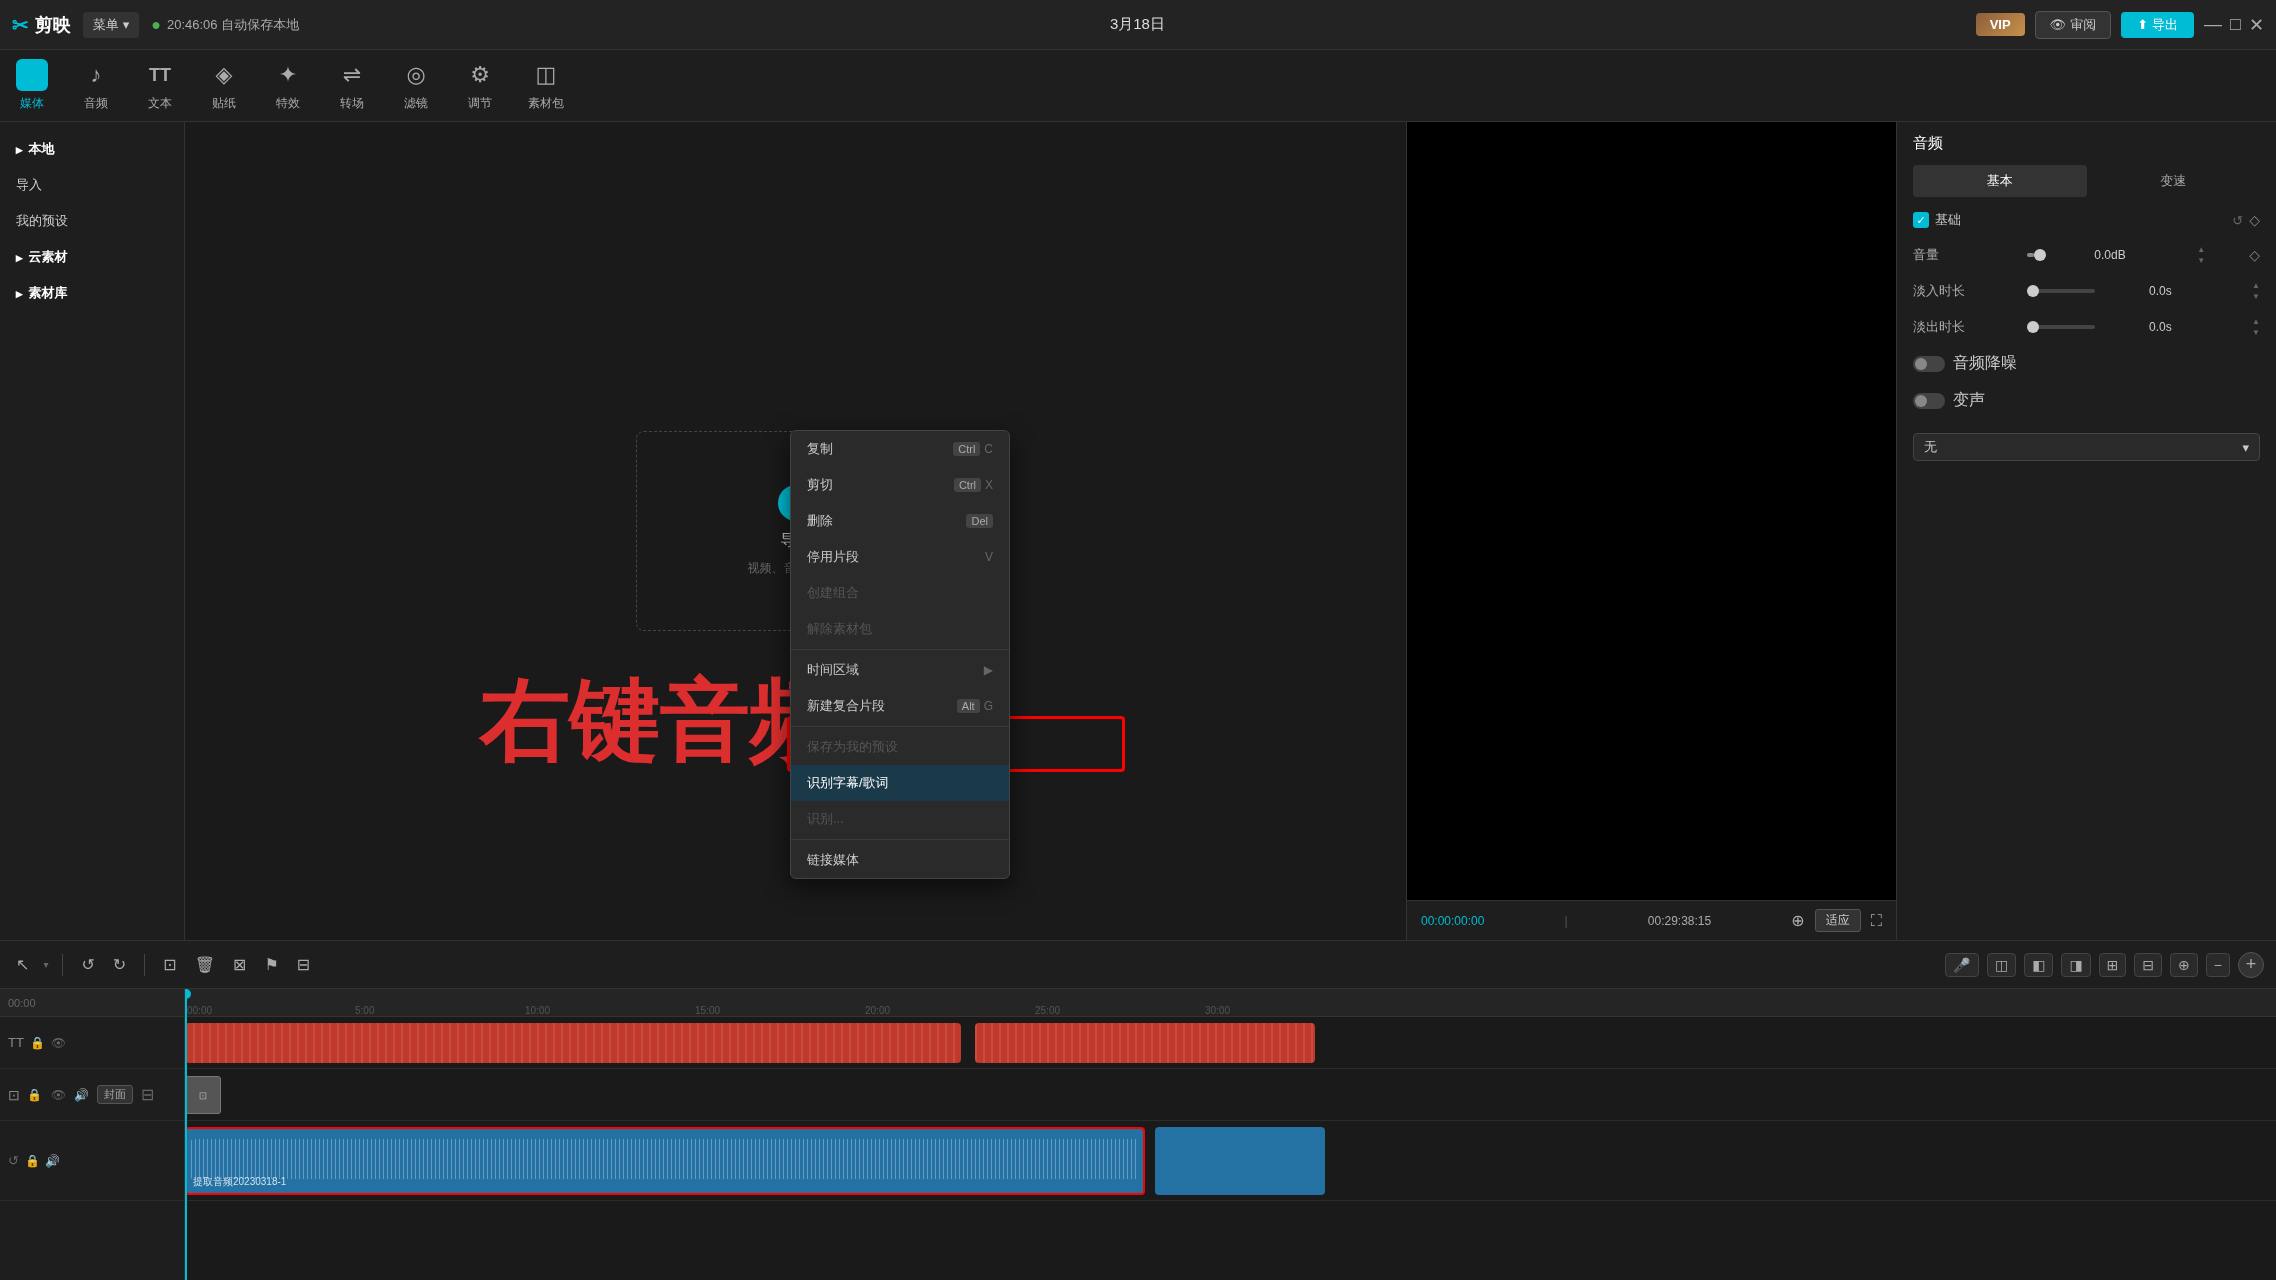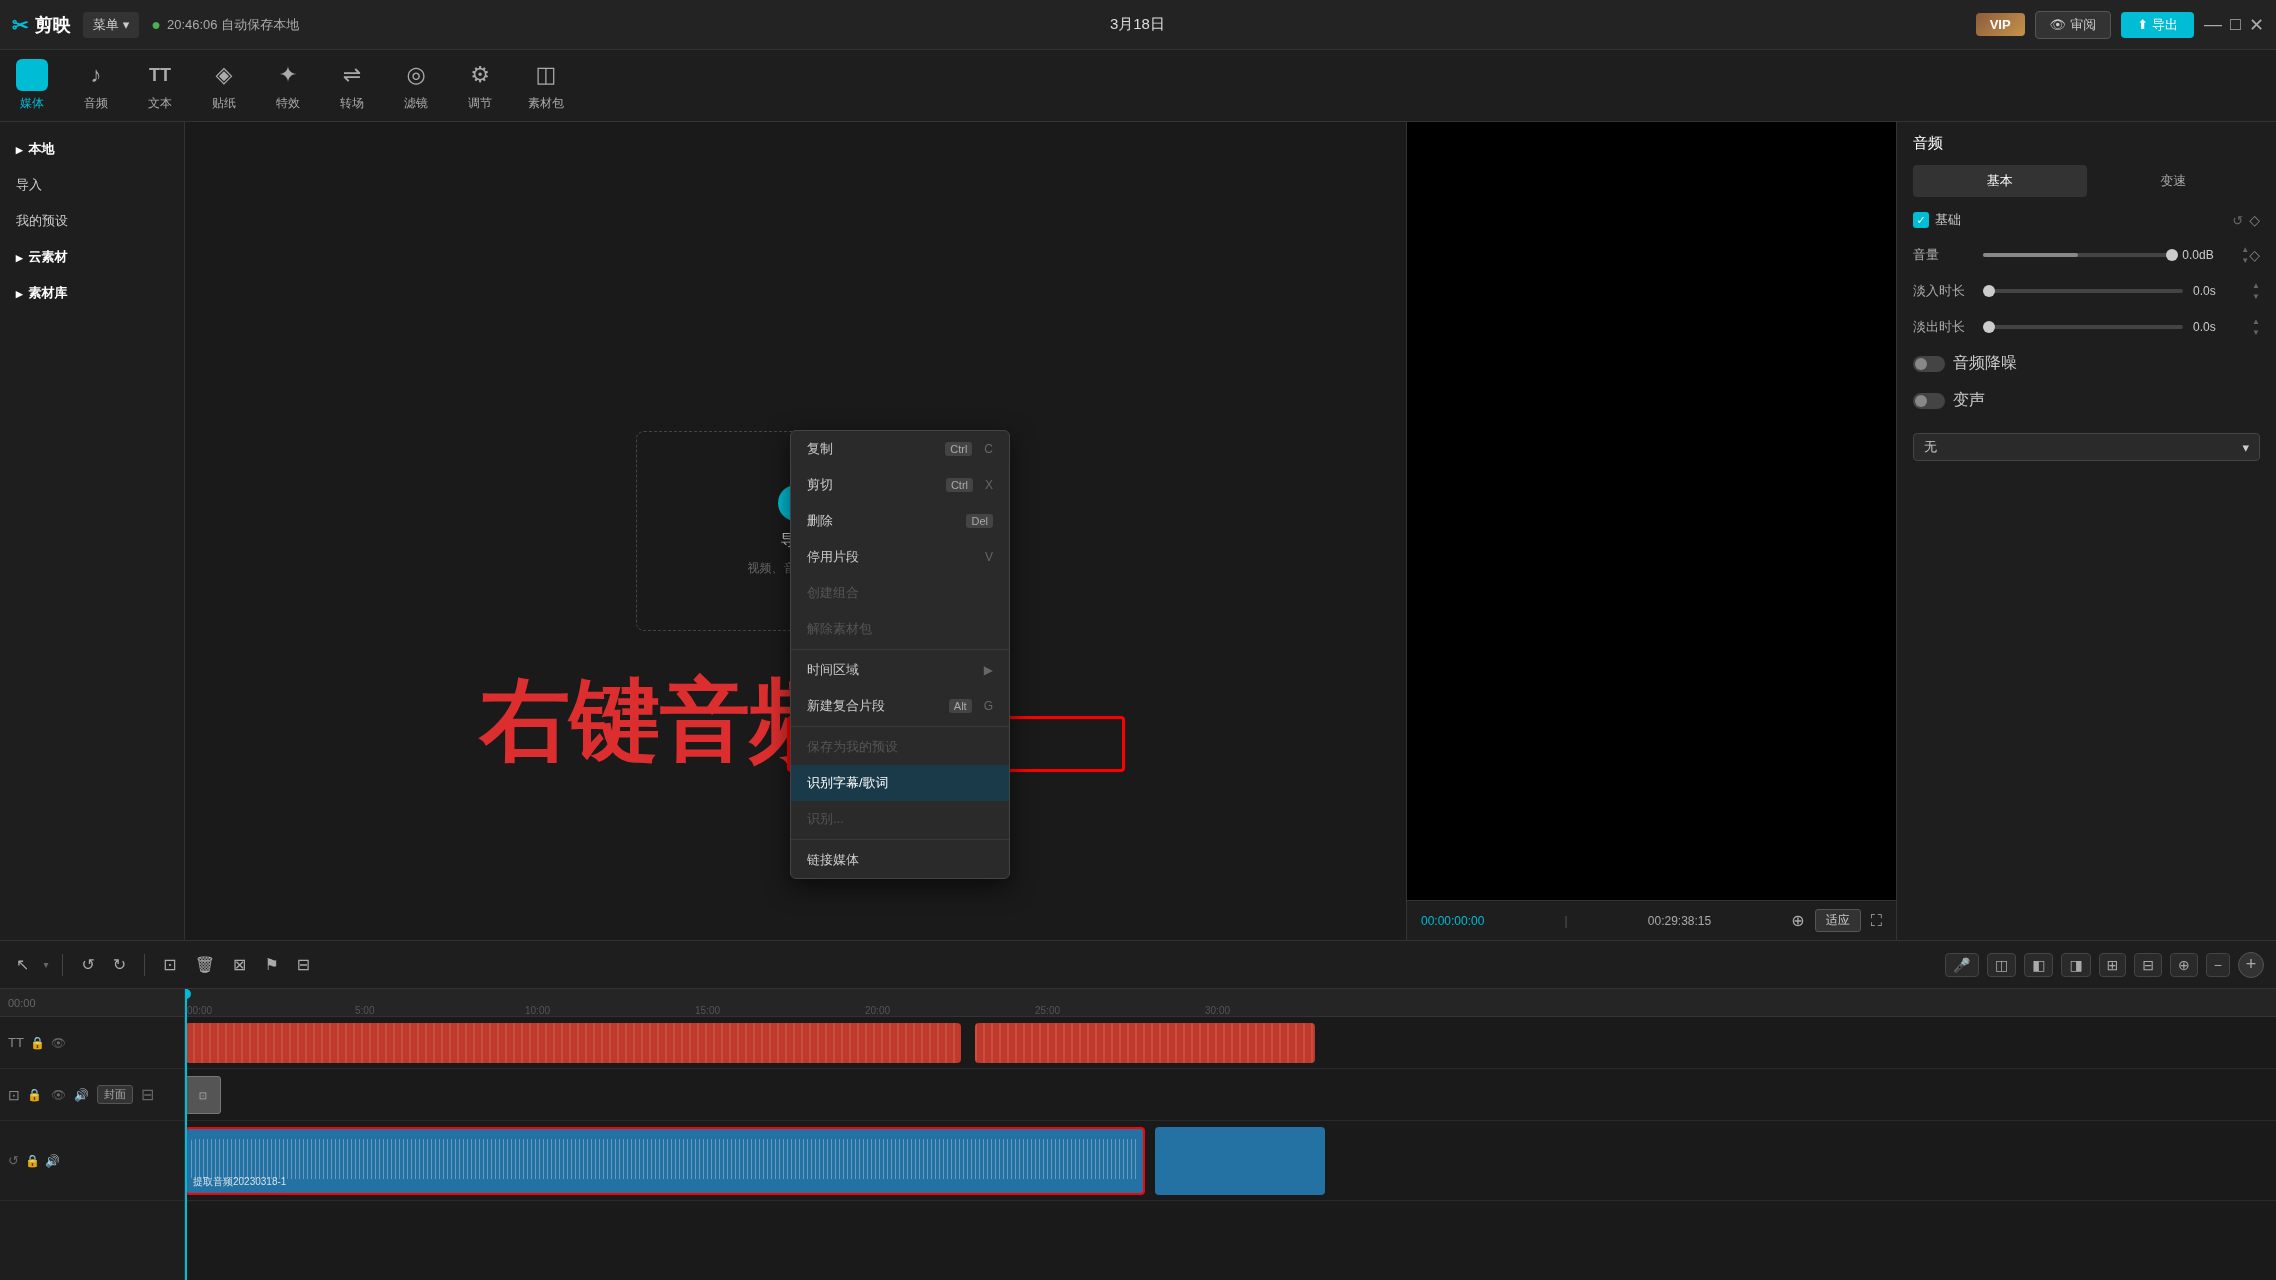--- a/index.html
+++ b/index.html
@@ -279,20 +279,21 @@
       border-radius: 3px;
       display: flex; align-items: center; justify-content: center;
       color: #fff; font-size: 11px;
     }
     .rp-row {
       display: flex;
       align-items: center;
       justify-content: space-between;
       font-size: 13px;
       color: #aaa;
+      gap: 44px;
     }
     .rp-row-label { color: #aaa; min-width: 60px; }
     .rp-slider-wrap {
       flex: 1;
       margin: 0 10px;
       height: 4px;
       background: #444;
       border-radius: 2px;
       position: relative;
     }
@@ -527,21 +528,21 @@
       padding: 9px 16px;
       font-size: 13px;
       color: #ccc;
       cursor: pointer;
     }
     .ctx-item.disabled { color: #555; cursor: default; }
     .ctx-item.highlighted { background: #1a3a4a; color: #fff; }
     .ctx-shortcut {
       display: flex;
       align-items: flex-end;
-      gap: 12px;
+      gap: 4px;
       color: #666;
       font-size: 12px;
     }
     .ctx-kbd {
       background: #444;
       border-radius: 3px;
       padding: 1px 5px;
       font-size: 11px;
       color: #aaa;
     }

